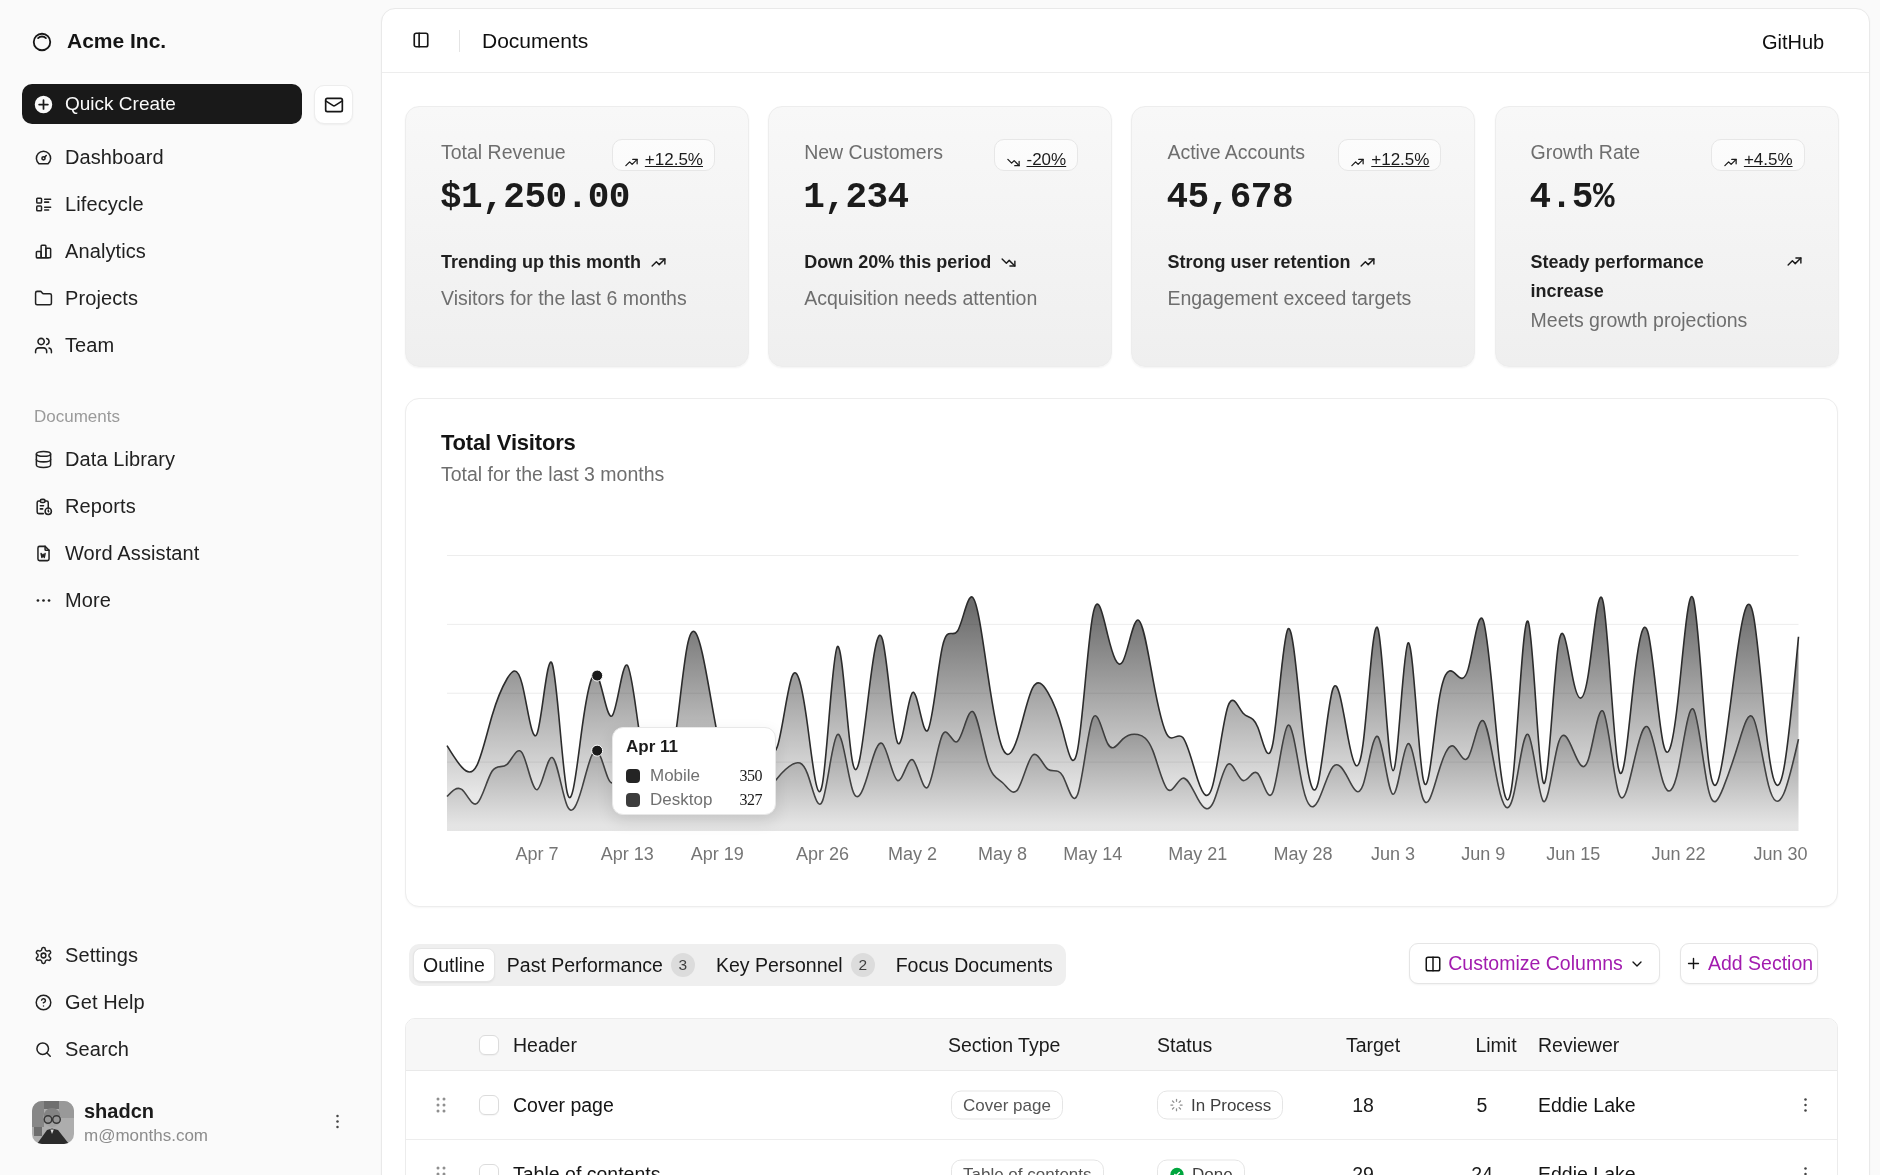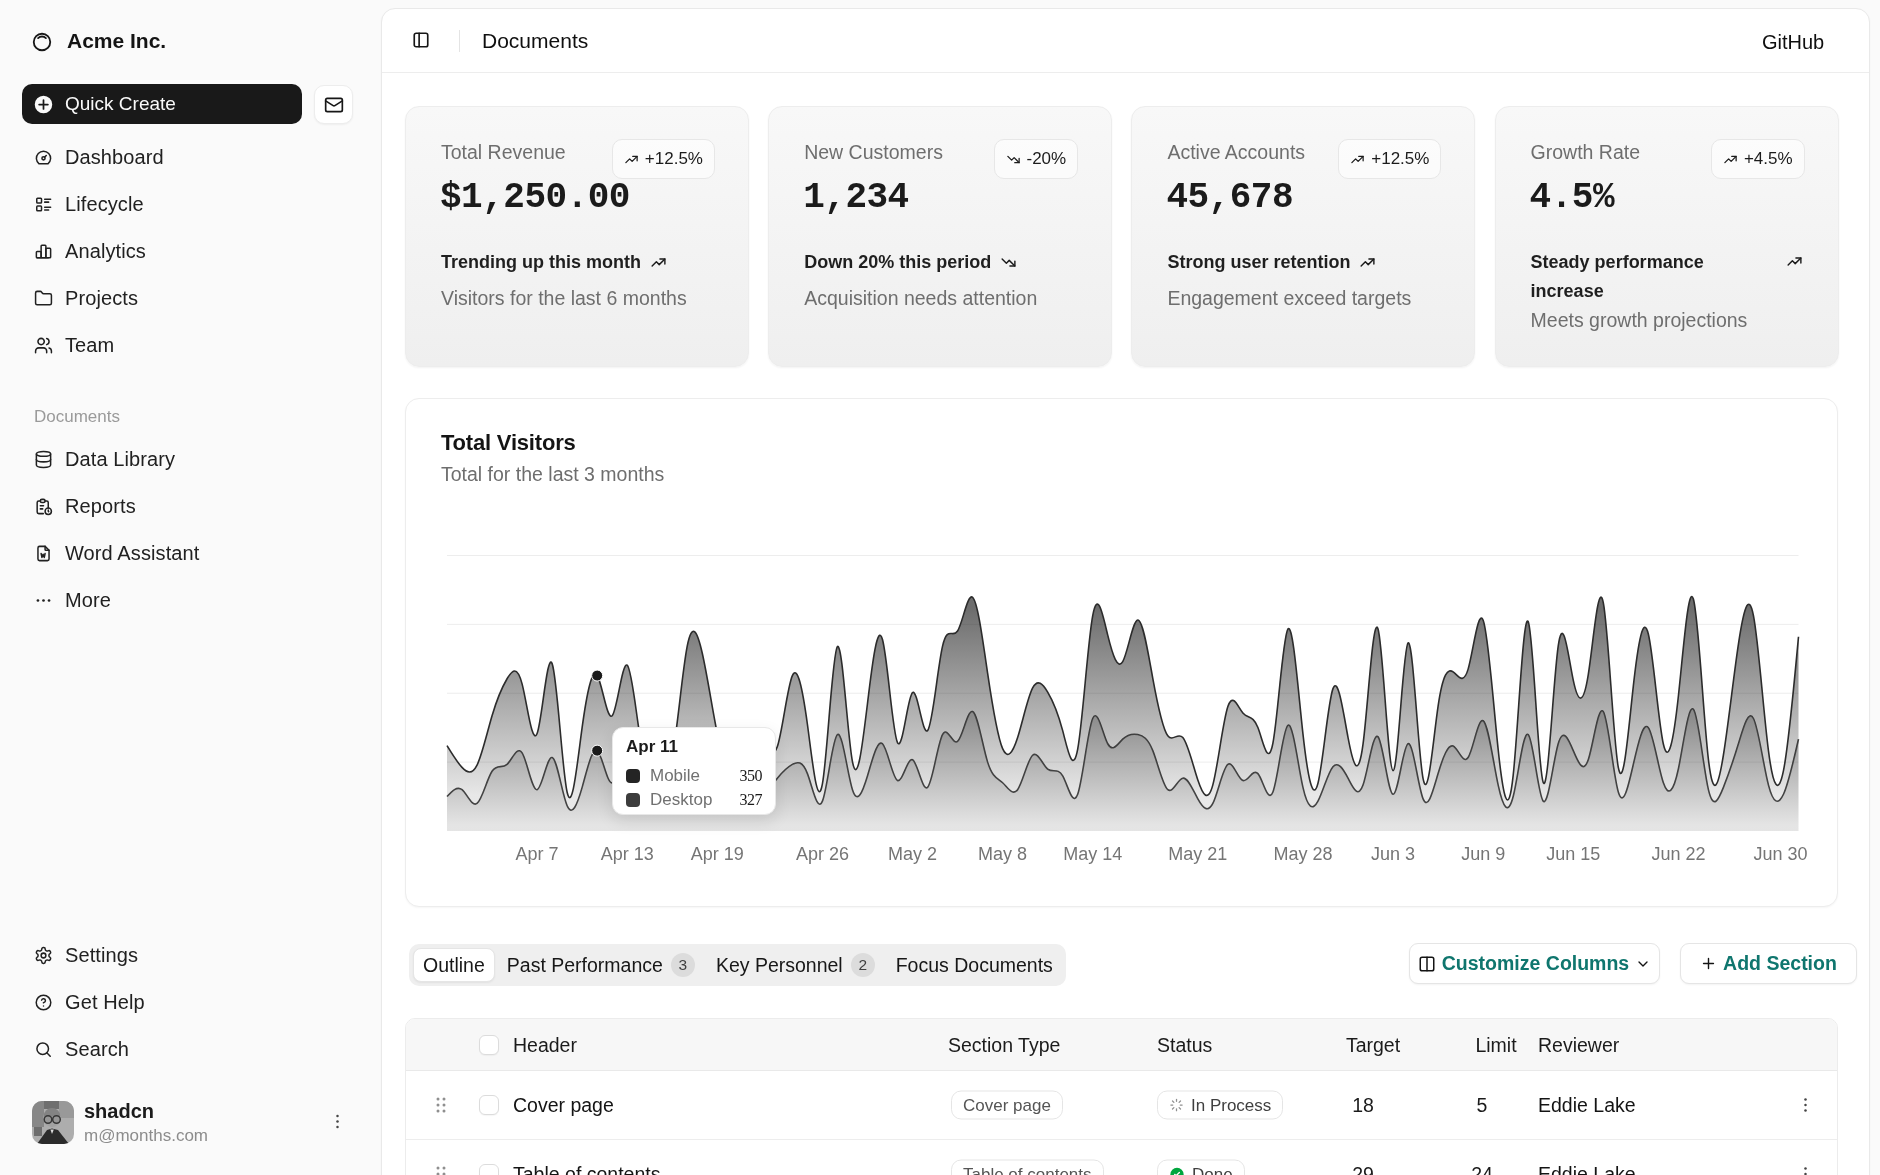--- a/index.html
+++ b/index.html
@@ -25,23 +25,23 @@
   .main { position:absolute; left:381px; top:8px; width:1489px; height:1400px; background:#fff;
           border:1px solid #e9e9e9; border-radius:14px; box-shadow:0 1px 2px rgba(0,0,0,.04); }
 
   
   .scard { position:absolute; top:106px; width:344px; height:261px; border-radius:14px;
            border:1px solid #ededed; background:linear-gradient(to top, #efefef, #f8f8f8);
            box-shadow:0 1px 2px rgba(0,0,0,.05); }
   .scard .label { position:absolute; left:35px; top:34px; font-size:19.5px; color:#6e6e6e; }
   .scard .big { position:absolute; left:34px; top:70px; font-size:36px; font-weight:700;
                 letter-spacing:-0.5px; color:#1b1b1b; font-family:"Liberation Mono", monospace; }
-  .badge { position:absolute; right:33px; top:32px; height:40px; border:1px solid #e7e7e7;
-           border-radius:10px; background:rgba(255,255,255,.6); display:flex; align-items:center;
-           gap:6px; padding:0 11px; font-size:17px; color:#1b1b1b; }
+  .badge { position:absolute; right:33px; top:32px; height:32px; border:1px solid #e7e7e7;
+           border-radius:10px; background:rgba(255,255,255,.6); display:flex; align-items:flex-end;
+           gap:6px; padding:0 11px; font-size:17px; color:#1b1b1b;text-decoration:underline; }
   .scard .f1 { position:absolute; left:35px; top:141px; font-size:18px; font-weight:600;
                color:#1f1f1f; display:flex; gap:9px; line-height:29px; }
   .scard .f2 { position:absolute; left:35px; top:180px; font-size:19.5px; color:#6e6e6e; }
 
   
   .chartcard { position:absolute; left:405px; top:398px; width:1433px; height:509px;
                border:1px solid #ededed; border-radius:14px; background:#fff;
                box-shadow:0 1px 2px rgba(0,0,0,.04); }
   .toggle { position:absolute; left:941px; top:34px; width:456px; height:45px;
             border:1px solid #e7e7e7; border-radius:10px; background:#fff; display:flex;
@@ -62,21 +62,21 @@
   
   .tabs { position:absolute; left:409px; top:944px; height:42px; background:#efefef;
           border-radius:10px; display:flex; align-items:center; padding:0 4px; gap:3px; }
   .tab { display:flex; align-items:center; gap:8px; padding:0 9px; height:34px;
          font-size:19.5px; font-weight:500; color:#171717; border-radius:8px; }
   .tab.active { background:#fff; border:1px solid #e5e5e5; box-shadow:0 1px 2px rgba(0,0,0,.06); }
   .cnt { width:24px; height:24px; border-radius:12px; background:#dcdcdc; color:#3f3f3f;
          display:flex; align-items:center; justify-content:center; font-size:15.5px; font-weight:500; }
   .btn { position:absolute; top:943px; height:41px; border:1px solid #e5e5e5; background:#fff;
          border-radius:9px; display:flex; align-items:center; justify-content:center; gap:6px;
-         font-size:19.5px; font-weight:700; color:#0f766e; box-shadow:0 1px 2px rgba(0,0,0,.05); }
+         font-size:19.5px; font-weight:400; color:#a21caf; box-shadow:0 1px 2px rgba(0,0,0,.05); }
 
   
   .table { position:absolute; left:405px; top:1018px; width:1433px; height:300px;
            border:1px solid #ececec; border-radius:10px; background:#fff; overflow:hidden; }
   .thead { height:52px; background:#f7f7f7; border-bottom:1px solid #e9e9e9; position:relative;
            font-size:19.5px; font-weight:500; color:#1b1b1b; }
   .trow-data { height:69px; border-bottom:1px solid #ededed; position:relative; }
   .cell { position:absolute; top:50%; transform:translateY(-50%); }
   .pill { height:29px; border:1px solid #e5e5e5; border-radius:10px; background:#fff;
           display:inline-flex; align-items:center; gap:7px; padding:0 11px; font-size:17px;
@@ -377,21 +377,21 @@
 <div class="btn" style="left:1409px;width:251px;">
   <svg width="18" height="18" viewBox="0 0 24 24" fill="none" stroke="#141414" stroke-width="2" stroke-linecap="round" stroke-linejoin="round">
       <rect x="3" y="3" width="18" height="18" rx="2.5"></rect>
       <path d="M12 3v18"></path>
     </svg>
   Customize Columns
   <svg width="16" height="16" viewBox="0 0 24 24" fill="none" stroke="#141414" stroke-width="2" stroke-linecap="round" stroke-linejoin="round">
       <path d="m6 9 6 6 6-6"></path>
     </svg>
 </div>
-<div class="btn" style="left:1680px;width:177px;">
+<div class="btn" style="left:1680px;width:138px;">
   <svg width="17" height="17" viewBox="0 0 24 24" fill="none" stroke="#141414" stroke-width="2" stroke-linecap="round">
       <path d="M5 12h14M12 5v14"></path>
     </svg>
   Add Section
 </div>
 
 <div class="table">
   <div class="thead">
     <div class="cell cb" style="left:73px;"></div>
     <div class="cell" style="left:107px;">Header</div>

